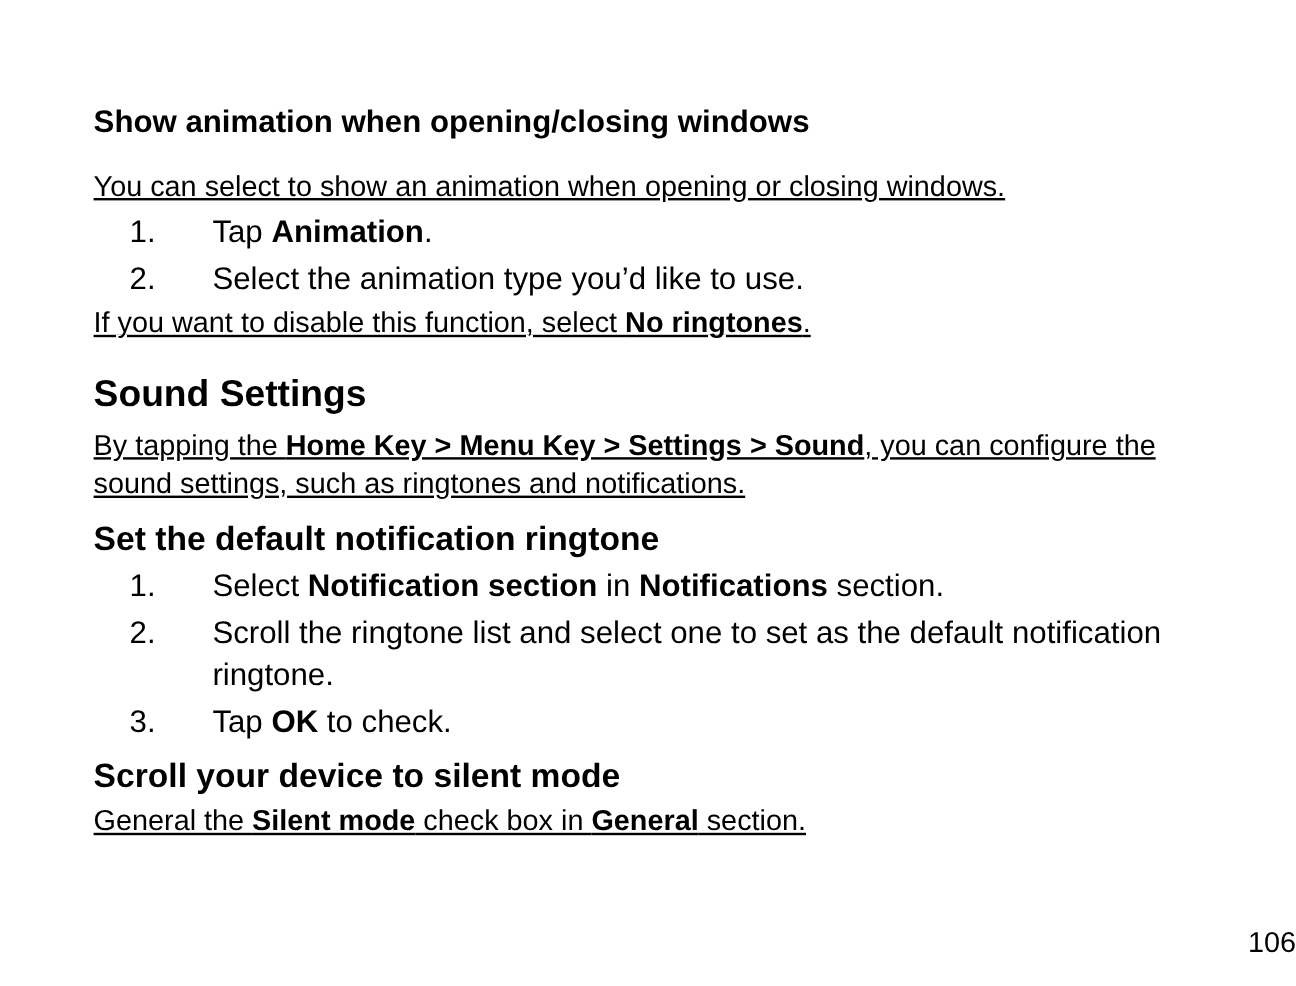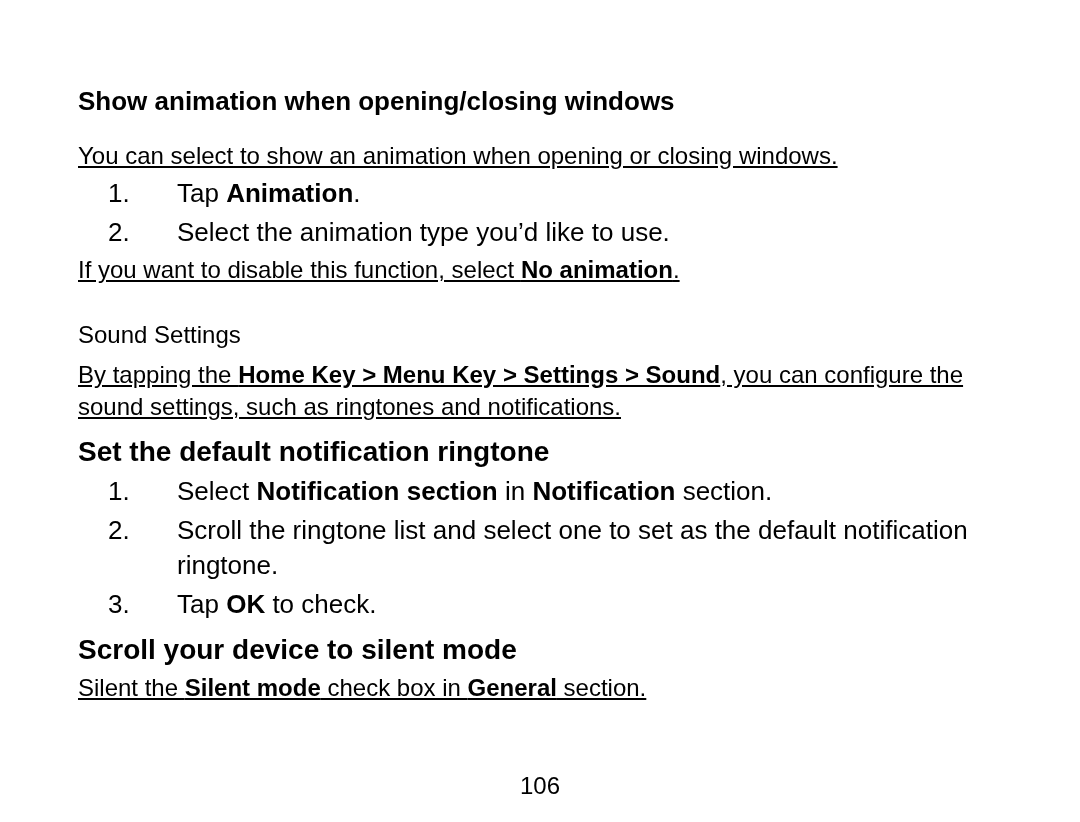--- a/index.html
+++ b/index.html
@@ -43,37 +43,37 @@
       min-width: 36px;
     }
     .li-content {
       flex: 1;
       margin-left: 33px;
     }
     .bold {
       font-weight: bold;
     }
     .major-heading {
-      font-size: 24px;
-      font-weight: normal;
-      margin-top: 34px;
+      font-size: 31px;
+      font-weight: bold;
+      margin-top: 23px;
       margin-bottom: 10px;
     }
     .sub-heading {
       font-size: 28px;
       font-weight: bold;
       margin-top: 12px;
       margin-bottom: 6px;
     }
     .page-number {
       position: absolute;
       bottom: 22px;
       left: 0;
       width: 100%;
-      text-align: center;
+      text-align: right;
       font-size: 24px;
     }
   </style>
 </head>
 <body>
 
 <div class="section-heading">Show animation when opening/closing windows</div>
 <div class="body-text">You can select to show an animation when opening or closing windows.</div>
 <div class="ol">
   <div class="li">
@@ -81,46 +81,46 @@
     <div class="li-content">
       <span>Tap </span><span class="bold">Animation</span><span>.</span>
     </div>
   </div>
   <div class="li">
     <div class="li-num">2.</div>
     <div class="li-content">Select the animation type you’d like to use.</div>
   </div>
 </div>
 <div class="body-text">
-  <span>If you want to disable this function, select </span><span class="bold">No animation</span><span>.</span>
+  <span>If you want to disable this function, select </span><span class="bold">No ringtones</span><span>.</span>
 </div>
 
 <div class="major-heading">Sound Settings</div>
 <div class="body-text">
   <span>By tapping the </span><span class="bold">Home Key &gt; Menu Key &gt; Settings &gt; Sound</span><span>, you can configure the sound settings, such as ringtones and notifications.</span>
 </div>
 
 <div class="sub-heading">Set the default notification ringtone</div>
 <div class="ol">
   <div class="li">
     <div class="li-num">1.</div>
     <div class="li-content">
-      <span>Select </span><span class="bold">Notification section</span><span> in </span><span class="bold">Notification</span><span> section.</span>
+      <span>Select </span><span class="bold">Notification section</span><span> in </span><span class="bold">Notifications</span><span> section.</span>
     </div>
   </div>
   <div class="li">
     <div class="li-num">2.</div>
     <div class="li-content">Scroll the ringtone list and select one to set as the default notification ringtone.</div>
   </div>
   <div class="li">
     <div class="li-num">3.</div>
     <div class="li-content">
       <span>Tap </span><span class="bold">OK</span><span> to check.</span>
     </div>
   </div>
 </div>
 
 <div class="sub-heading">Scroll your device to silent mode</div>
 <div class="body-text">
-  <span>Silent the </span><span class="bold">Silent mode</span><span> check box in </span><span class="bold">General</span><span> section.</span>
+  <span>General the </span><span class="bold">Silent mode</span><span> check box in </span><span class="bold">General</span><span> section.</span>
 </div>
 
 <div class="page-number">106</div>
 
 </body></html>

